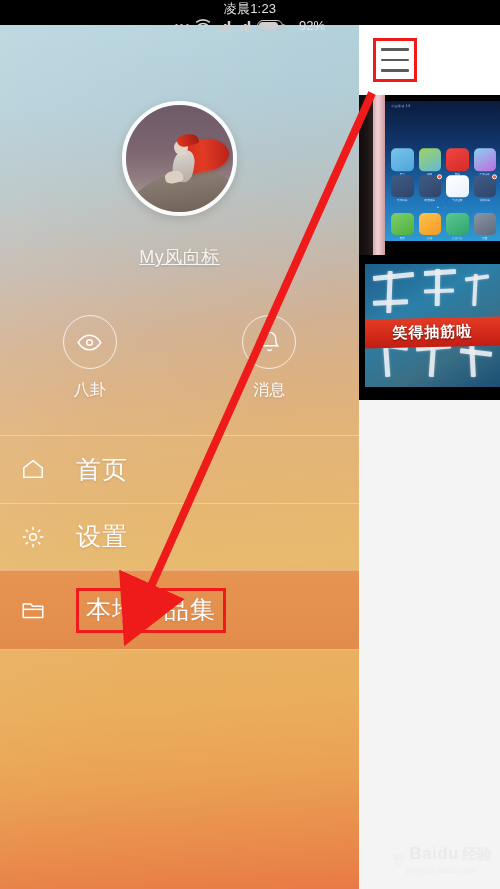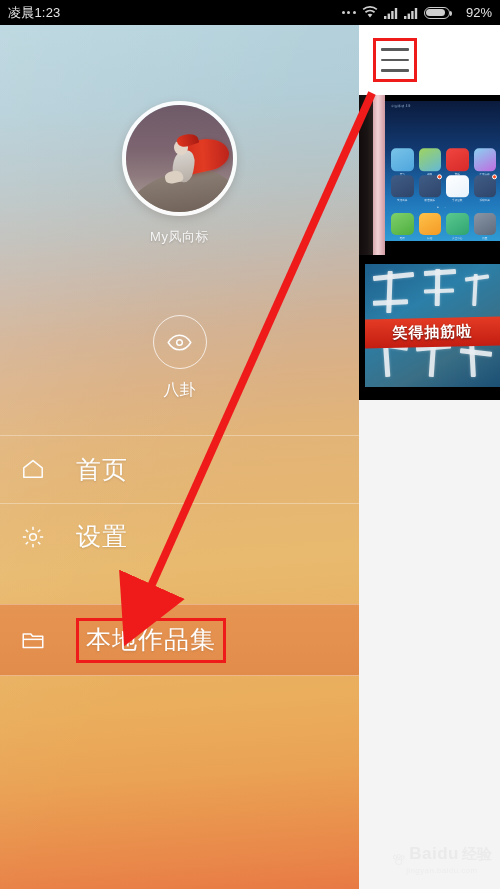--- a/index.html
+++ b/index.html
@@ -7,21 +7,21 @@
     width:500px; height:889px;
     font-family:"Liberation Sans","DejaVu Sans",sans-serif;
     overflow:hidden; background:#f4f4f4;
   }
   #screen { position:relative; width:500px; height:889px; overflow:hidden; }
 
   
   .statusbar {
     position:absolute; left:0; top:0; width:500px; height:25px;
     background:#000; color:#e8e8e8; display:flex; align-items:center;
-    justify-content:space-between; padding:0 8px; z-index:60;
+    justify-content:space-between; padding:0 8px; z-index:60;flex-direction:column;
   }
   .sb-time { font-size:13px; letter-spacing:.2px; color:#e3e3e3; }
   .sb-right { display:flex; align-items:center; gap:6px; }
   .sb-dots { display:flex; gap:2.5px; align-items:center; }
   .sb-dots i { width:3px; height:3px; border-radius:50%; background:#cfcfcf; display:block; }
   .sb-batt-pct { font-size:13px; color:#e3e3e3; margin-left:10px; }
   .batt {
     width:26px; height:12px; border:1.4px solid #c9c9c9; border-radius:6px;
     position:relative; display:flex; align-items:center; padding:1.5px;
   }
@@ -127,38 +127,38 @@
   .av-head { position:absolute; left:45%; top:33%; width:13%; height:14%;
     background:#e2d5c8; border-radius:50%; }
   .av-leg { position:absolute; left:36%; top:62%; width:17%; height:11%;
     background:#dcd0c3; border-radius:40% 50% 30% 40%; transform:rotate(-13deg); }
   .av-cape { position:absolute; left:52%; top:32%; width:44%; height:30%;
     background:linear-gradient(100deg,#d02a1c 0%, #e23b23 45%, #b8211a 100%);
     border-radius:6% 72% 56% 10%; transform:rotate(-13deg);
     box-shadow:0 1px 4px rgba(120,20,10,.35); }
   .av-hair { position:absolute; left:48%; top:27%; width:20%; height:11%;
     background:linear-gradient(95deg,#e03520,#a81b12); border-radius:40% 80% 10% 60%; transform:rotate(-18deg); }
-  .username { margin-top:12px; font-size:13px; color:#f5f6f7;
-    text-shadow:0 1px 2px rgba(90,80,70,.3); letter-spacing:.5px; }
+  .username { margin-top:29px; font-size:18px; color:#f5f6f7;
+    text-shadow:0 1px 2px rgba(90,80,70,.3); letter-spacing:.5px;text-decoration:underline; }
 
   
   .quick { position:absolute; left:0; right:0; top:290px; display:flex; }
   .quick-item { flex:1; text-align:center; }
   .qi-circle { width:54px; height:54px; margin:0 auto; border-radius:50%;
     border:1.4px solid rgba(255,255,255,.75); display:flex; align-items:center; justify-content:center; }
   .qi-circle svg { width:27px; height:27px; }
   .qi-label { margin-top:11px; font-size:16px; color:#fdfdfd;
     text-shadow:0 1px 2px rgba(110,90,70,.28); }
 
   
   .menu { position:absolute; left:0; right:0; top:410px; }
   .menu-item { position:relative; height:67.5px; display:flex; align-items:center;
     padding-left:20px; border-top:1px solid rgba(255,255,255,.33); }
   .menu-item:last-child { border-bottom:1px solid rgba(255,255,255,.33); }
-  .menu-item.active { background:linear-gradient(180deg,#e69451,#e28c4c); height:72px;margin-top:34px; }
+  .menu-item.active { background:linear-gradient(180deg,#e69451,#e28c4c); height:80px; }
   .mi-icon { width:38px; display:flex; align-items:center; justify-content:flex-start; }
   .mi-icon svg { width:26px; height:26px; }
   .mi-label { font-size:25px; color:#fdfdfd; margin-left:18px;
     text-shadow:0 1px 2px rgba(120,90,60,.25); letter-spacing:1px; }
   .mi-label.boxed { border:3px solid #ef1b1b; padding:2px 7px 4px; }
 
   
   .annot { position:absolute; inset:0; z-index:40; pointer-events:none; }
 
   
@@ -315,20 +315,29 @@
     <div class="quick">
       <div class="quick-item">
         <div class="qi-circle">
           <svg viewBox="0 0 24 24" fill="none" stroke="#fdfdfd" stroke-width="1.3">
             <path d="M2 12c3-5 6.5-6.5 10-6.5S19 7 22 12c-3 5-6.5 6.5-10 6.5S5 17 2 12Z"></path>
             <circle cx="12" cy="12" r="2.5"></circle>
           </svg>
         </div>
         <div class="qi-label">八卦</div>
       </div>
+      <div class="quick-item">
+        <div class="qi-circle">
+          <svg viewBox="0 0 24 24" fill="none" stroke="#fdfdfd" stroke-width="1.3">
+            <path d="M12 3a5.5 5.5 0 0 0-5.5 5.5c0 5-1.6 6.4-1.6 6.4h14.2s-1.6-1.4-1.6-6.4A5.5 5.5 0 0 0 12 3Z"></path>
+            <path d="M10.3 18a1.8 1.8 0 0 0 3.4 0"></path>
+          </svg>
+        </div>
+        <div class="qi-label">消息</div>
+      </div>
     </div>
 
     <div class="menu">
 
       <div class="menu-item">
         <span class="mi-icon">
           <svg viewBox="0 0 24 24" fill="none" stroke="#fdfdfd" stroke-width="1.4" stroke-linejoin="round">
             <path d="M3.5 11 12 4.2l8.5 6.8v8.6h-17Z"></path>
           </svg>
         </span>

